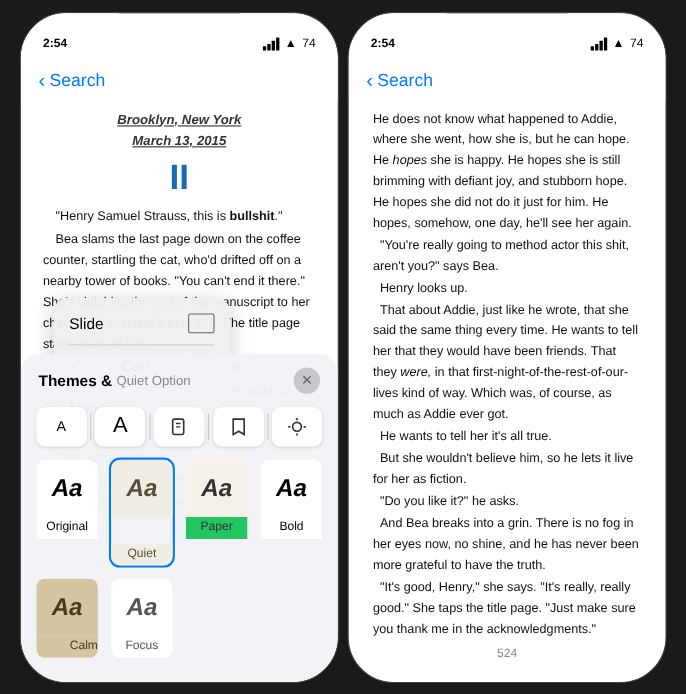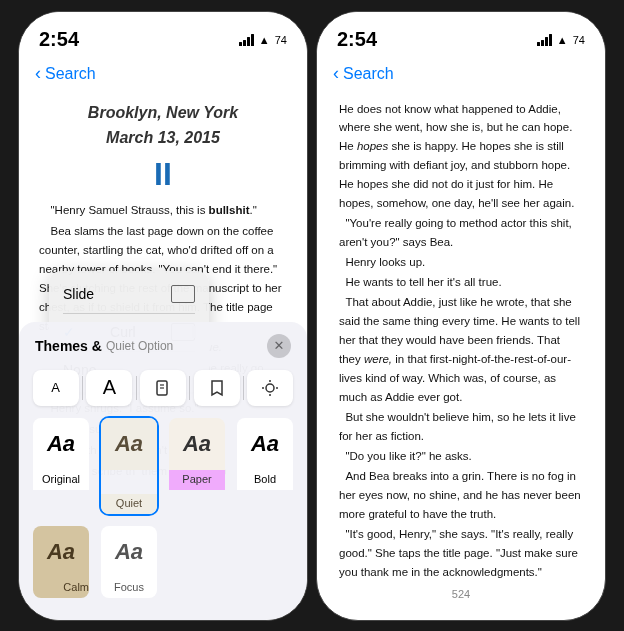--- a/index.html
+++ b/index.html
@@ -30,21 +30,21 @@
       height: 44px;
       background: #fff;
       display: flex;
       align-items: center;
       justify-content: space-between;
       padding: 12px 20px 0 20px;
       position: relative;
     }
 
     .status-time {
-      font-size: 20px;
+      font-size: 11px;
       font-weight: 600;
       color: #000;
     }
 
     .status-icons {
       display: flex;
       align-items: center;
       gap: 5px;
       font-size: 11px;
       color: #000;
@@ -94,23 +94,24 @@
       overflow: hidden;
     }
 
     .book-header {
       text-align: center;
       margin-bottom: 8px;
     }
 
     .book-location {
       font-style: italic;
-      font-size: 16px;
+      font-size: 12px;
       font-weight: 600;
       color: #333;
+      text-decoration: underline;
     }
 
     .chapter-number {
       font-size: 32px;
       font-weight: 700;
       color: #1a6bb5;
       line-height: 1.2;
       margin: 4px 0;
     }
 
@@ -328,21 +329,21 @@
       color: #5a4e3a;
       margin-top: 24px;
     }
 
     
     .theme-paper .theme-preview {
       background: #f5f0e8;
       color: #333;
     }
     .theme-paper .theme-label {
-      background: #f0abfc;
+      background: #22c55e;
       color: #333;
     }
 
     
     .theme-bold .theme-preview {
       background: #fff;
       color: #000;
       font-weight: 900;
     }
     .theme-bold .theme-label {
@@ -589,22 +590,22 @@
     <div class="back-btn">
       <span class="back-arrow">‹</span>
       <span>Search</span>
     </div>
   </div>
 
   <div class="right-book-content">
     <p>He does not know what happened to Addie, where she went, how she is, but he can hope. He <span class="italic">hopes</span> she is happy. He hopes she is still brimming with defiant joy, and stubborn hope. He hopes she did not do it just for him. He hopes, somehow, one day, he'll see her again.</p>
     <p>&nbsp;&nbsp;"You're really going to method actor this shit, aren't you?" says Bea.</p>
     <p>&nbsp;&nbsp;Henry looks up.</p>
+    <p>&nbsp;&nbsp;That about Addie, just like he wrote, that she said the same thing every time. He wants to tell her that they would have been friends. That they <span class="italic">were,</span> in that first-night-of-the-rest-of-our-lives kind of way. Which was, of course, as much as Addie ever got.</p>
     <p>&nbsp;&nbsp;He wants to tell her it's all true.</p>
-    <p>&nbsp;&nbsp;That about Addie, just like he wrote, that she said the same thing every time. He wants to tell her that they would have been friends. That they <span class="italic">were,</span> in that first-night-of-the-rest-of-our-lives kind of way. Which was, of course, as much as Addie ever got.</p>
     <p>&nbsp;&nbsp;But she wouldn't believe him, so he lets it live for her as fiction.</p>
     <p>&nbsp;&nbsp;"Do you like it?" he asks.</p>
     <p>&nbsp;&nbsp;And Bea breaks into a grin. There is no fog in her eyes now, no shine, and he has never been more grateful to have the truth.</p>
     <p>&nbsp;&nbsp;"It's good, Henry," she says. "It's really, really good." She taps the title page. "Just make sure you thank me in the acknowledgments."</p>
     <p>&nbsp;&nbsp;"What?"</p>
 
   </div>
 
   <div class="page-indicator">524</div>
 </div>

